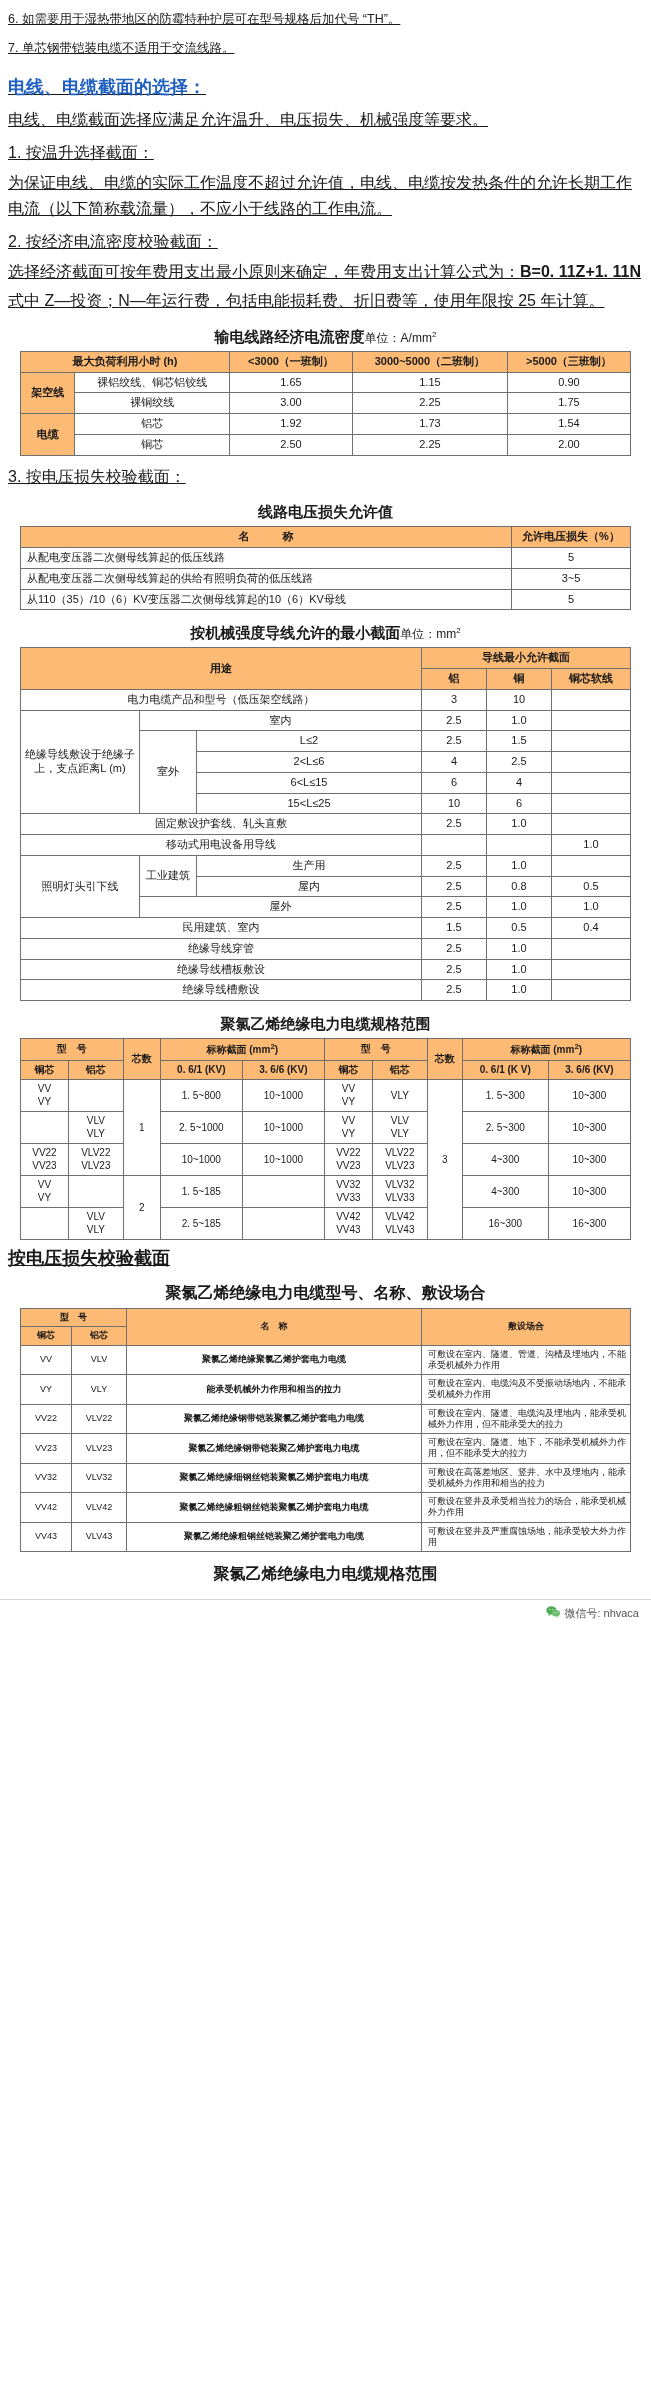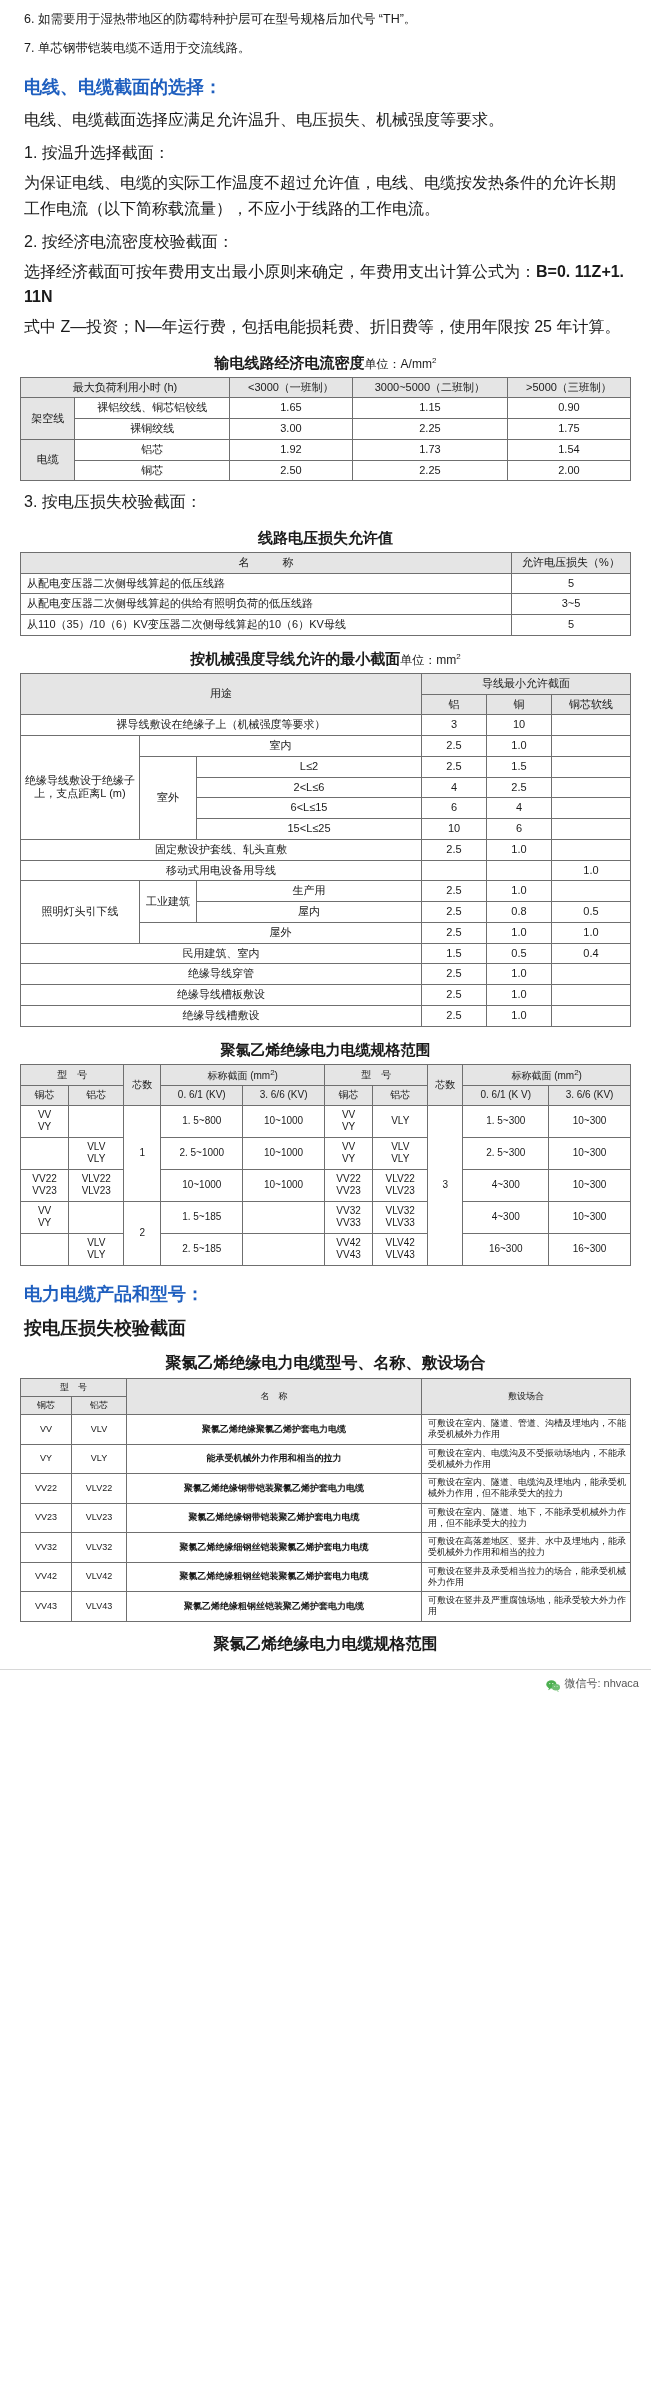--- a/index.html
+++ b/index.html
@@ -4,21 +4,21 @@
 <style>
   html,body{margin:0;padding:0;}
   body{
     width:651px;
     background:#ffffff;
     font-family:"Liberation Sans","DejaVu Sans",sans-serif;
     color:#1a1a1a;
     -webkit-font-smoothing:antialiased;
   }
   .page{width:651px;padding:0;position:relative;box-sizing:border-box;}
-  .pad{padding:0 24px;}
+  .pad{padding:0 8px;text-decoration:underline;}
   .note{font-size:12.5px;line-height:1.55;margin:10px 0 0 0;}
   .h-blue{
     color:#1f5fbf;font-weight:bold;font-size:18px;margin:16px 0 8px 0;
   }
   .para{font-size:16px;line-height:1.6;margin:4px 0;}
   .para.bold{font-weight:bold;}
   .sec{font-size:16px;line-height:1.6;margin:8px 0 2px 0;}
   .tbl-title{
     text-align:center;font-size:15px;font-weight:bold;margin:14px 0 4px 0;
   }
@@ -33,33 +33,33 @@
   }
   table td,table th{
     border:1px solid #6f6f6f;
     padding:3px 4px;
     text-align:center;
     vertical-align:middle;
     line-height:1.25;
     font-weight:normal;
   }
   table thead td, .hdr{
-    background:#e5e5e5;
-    font-weight:normal;
+    background:#fdba74;
+    font-weight:bold;
   }
   .tb-wrap{padding:0 20px;}
   .left{text-align:left;padding-left:6px;margin-top:44px;}
   .small{font-size:10px;}
   .xsmall{font-size:9px;}
   sup{font-size:8px;}
   .footer{
     margin-top:14px;
     border-top:1px solid #d8d8d8;
     padding:6px 12px 10px 12px;
-    display:flex;justify-content:flex-end;align-items:flex-end;gap:5px;
+    display:flex;justify-content:flex-end;align-items:flex-start;gap:5px;
     font-size:11px;color:#555;
   }
   .wechat-ico{
     width:13px;height:11px;display:inline-block;position:relative;
   }
   .wechat-ico svg{display:block;}
   .last-title{
     text-align:center;font-size:16px;font-weight:bold;margin:12px 0 4px 0;
   }
   .bold-c{font-weight:bold;text-align:center;font-size:16px;margin:10px 0 4px 0;}
@@ -165,21 +165,21 @@
         <td class="hdr" colspan="4" rowspan="2">用途</td>
         <td class="hdr" colspan="3">导线最小允许截面</td>
       </tr>
       <tr>
         <td class="hdr" style="width:56px">铝</td>
         <td class="hdr" style="width:56px">铜</td>
         <td class="hdr" style="width:70px">铜芯软线</td>
       </tr>
 
       <tr>
-        <td colspan="4">裸导线敷设在绝缘子上（机械强度等要求）</td>
+        <td colspan="4">电力电缆产品和型号（低压架空线路）</td>
         <td>3</td>
         <td>10</td>
         <td></td>
       </tr>
       <tr>
         <td rowspan="5" style="width:110px">绝缘导线敷设于绝缘子上，支点距离L (m)</td>
         <td colspan="3">室内</td>
         <td>2.5</td>
         <td>1.0</td>
         <td></td>
@@ -358,21 +358,20 @@
         <td style="white-space:pre-line">VLV42
 VLV43</td>
         <td>16~300</td>
         <td>16~300</td>
       </tr>
     </tbody>
       </table>
   </div>
 
   <div class="pad">
-    <div class="h-blue">电力电缆产品和型号：</div>
     <div class="para bold" style="font-size:18px">按电压损失校验截面</div>
   </div>
   <div class="bold-c">聚氯乙烯绝缘电力电缆型号、名称、敷设场合</div>
 
   <div class="tb-wrap">
     <table class="xsmall">
       <tbody>
           <tr>
         <td class="hdr" colspan="2">型　号</td>
         <td class="hdr" rowspan="2">名　称</td>

